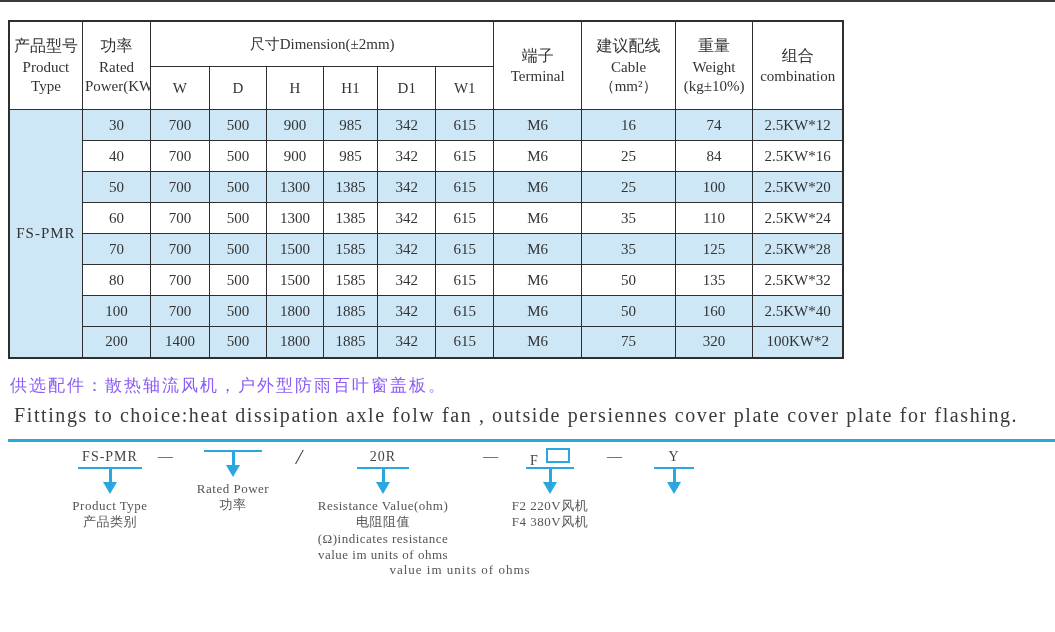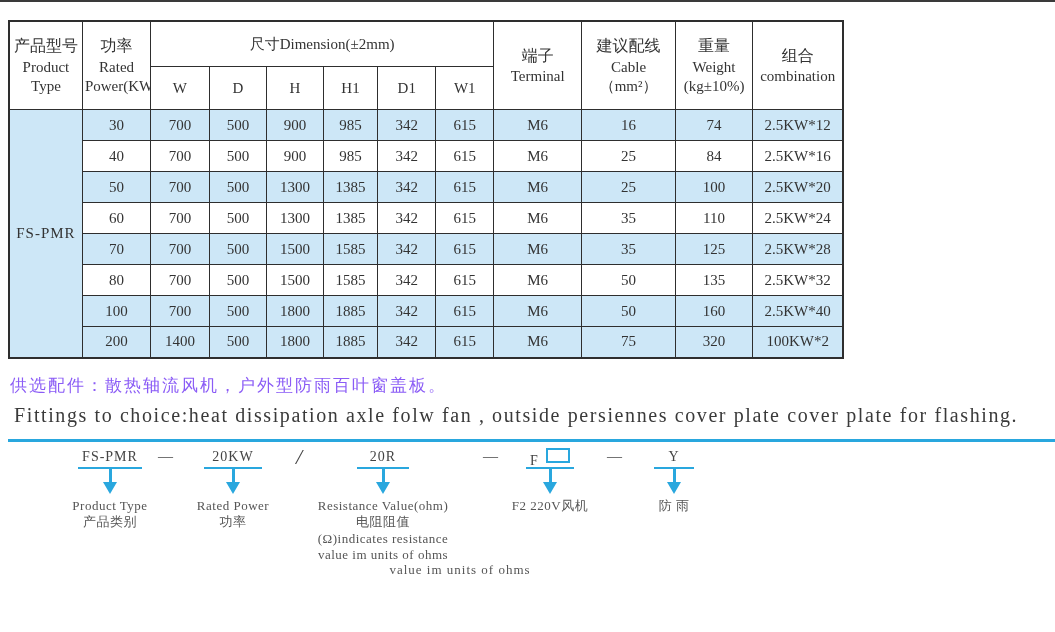--- a/index.html
+++ b/index.html
@@ -267,21 +267,20 @@
       <div class="arrow-head"></div>
       <div class="seg-label">
         <div>Product Type</div>
         <div>产品类别</div>
       </div>
     </div>
 
     <span class="sep sep-0">—</span>
 
     <div class="seg seg-power">
-      <div class="code-line">20KW</div>
       <div class="underline" style="width:58px"></div>
       <div class="arrow-shaft"></div>
       <div class="arrow-head"></div>
       <div class="seg-label">
         <div>Rated Power</div>
         <div>功率</div>
       </div>
     </div>
 
     <span class="sep sep-1">/</span>
@@ -303,31 +302,29 @@
 
     <div class="seg seg-fan">
       <div class="code-line">
         <span>F</span><span class="f-box"></span>
       </div>
       <div class="underline" style="width:48px"></div>
       <div class="arrow-shaft"></div>
       <div class="arrow-head"></div>
       <div class="seg-label">
         <div>F2 220V风机</div>
+        <div>F4 380V风机</div>
       </div>
     </div>
 
     <span class="sep sep-3">—</span>
 
     <div class="seg seg-rain">
       <div class="code-line">Y</div>
       <div class="underline" style="width:40px"></div>
       <div class="arrow-shaft"></div>
       <div class="arrow-head"></div>
-      <div class="seg-label">
-        <div>防 雨</div>
-      </div>
     </div>
 
     <div class="diagram-footnote">value im units of ohms</div>
   </div>
 
 </div>
 
 </body></html>

